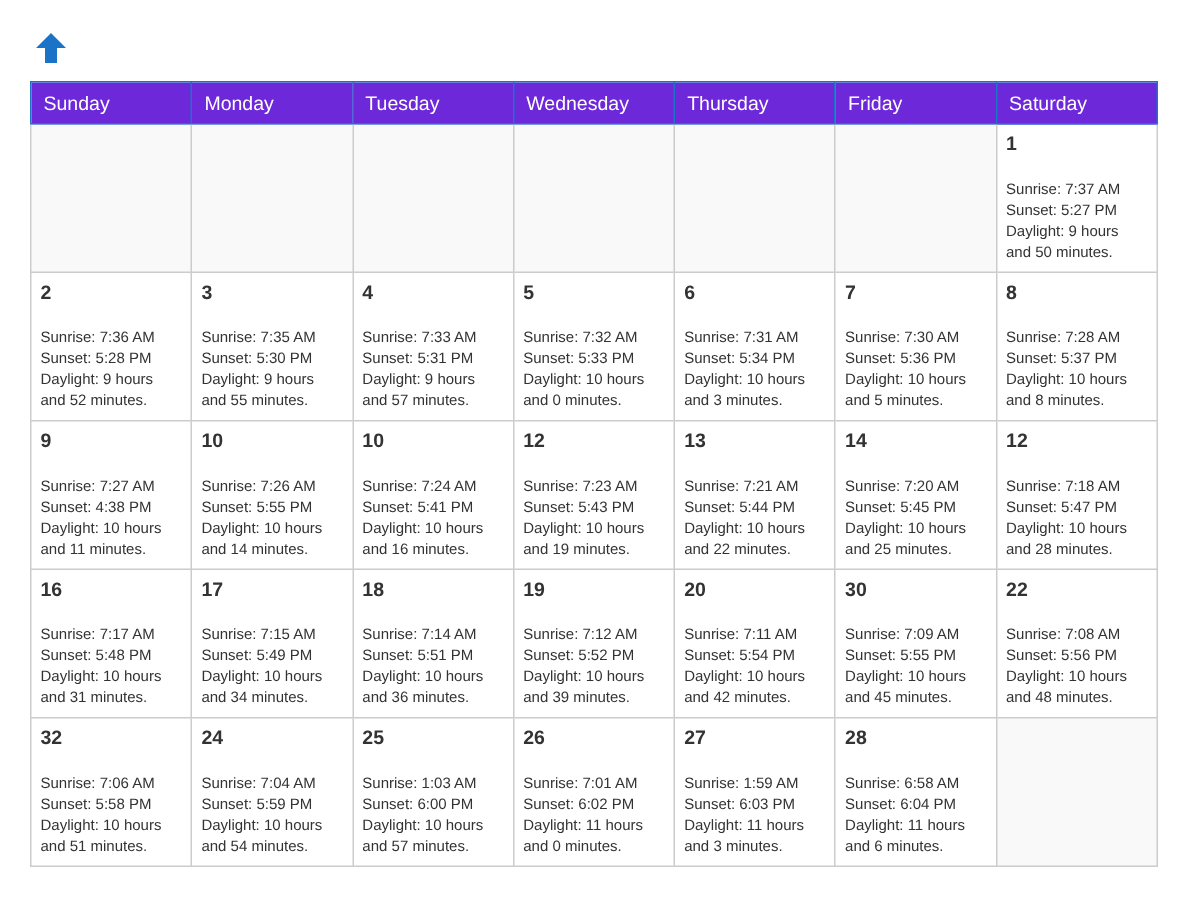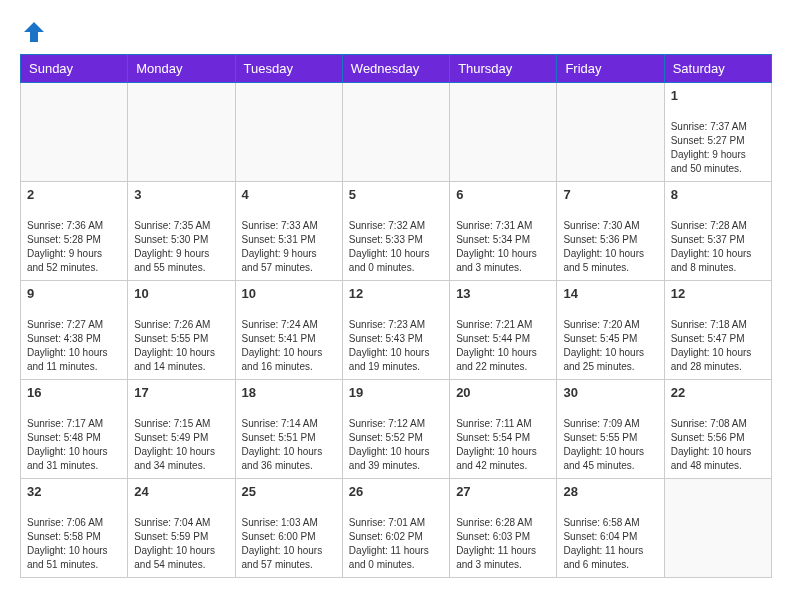--- a/index.html
+++ b/index.html
@@ -310,21 +310,21 @@
         </td>
         <td>
           <span class="day-num">26</span>
           <div class="day-info">Sunrise: 7:01 AM
 Sunset: 6:02 PM
 Daylight: 11 hours
 and 0 minutes.</div>
         </td>
         <td>
           <span class="day-num">27</span>
-          <div class="day-info">Sunrise: 6:28 AM
+          <div class="day-info">Sunrise: 1:59 AM
 Sunset: 6:03 PM
 Daylight: 11 hours
 and 3 minutes.</div>
         </td>
         <td>
           <span class="day-num">28</span>
           <div class="day-info">Sunrise: 6:58 AM
 Sunset: 6:04 PM
 Daylight: 11 hours
 and 6 minutes.</div>

